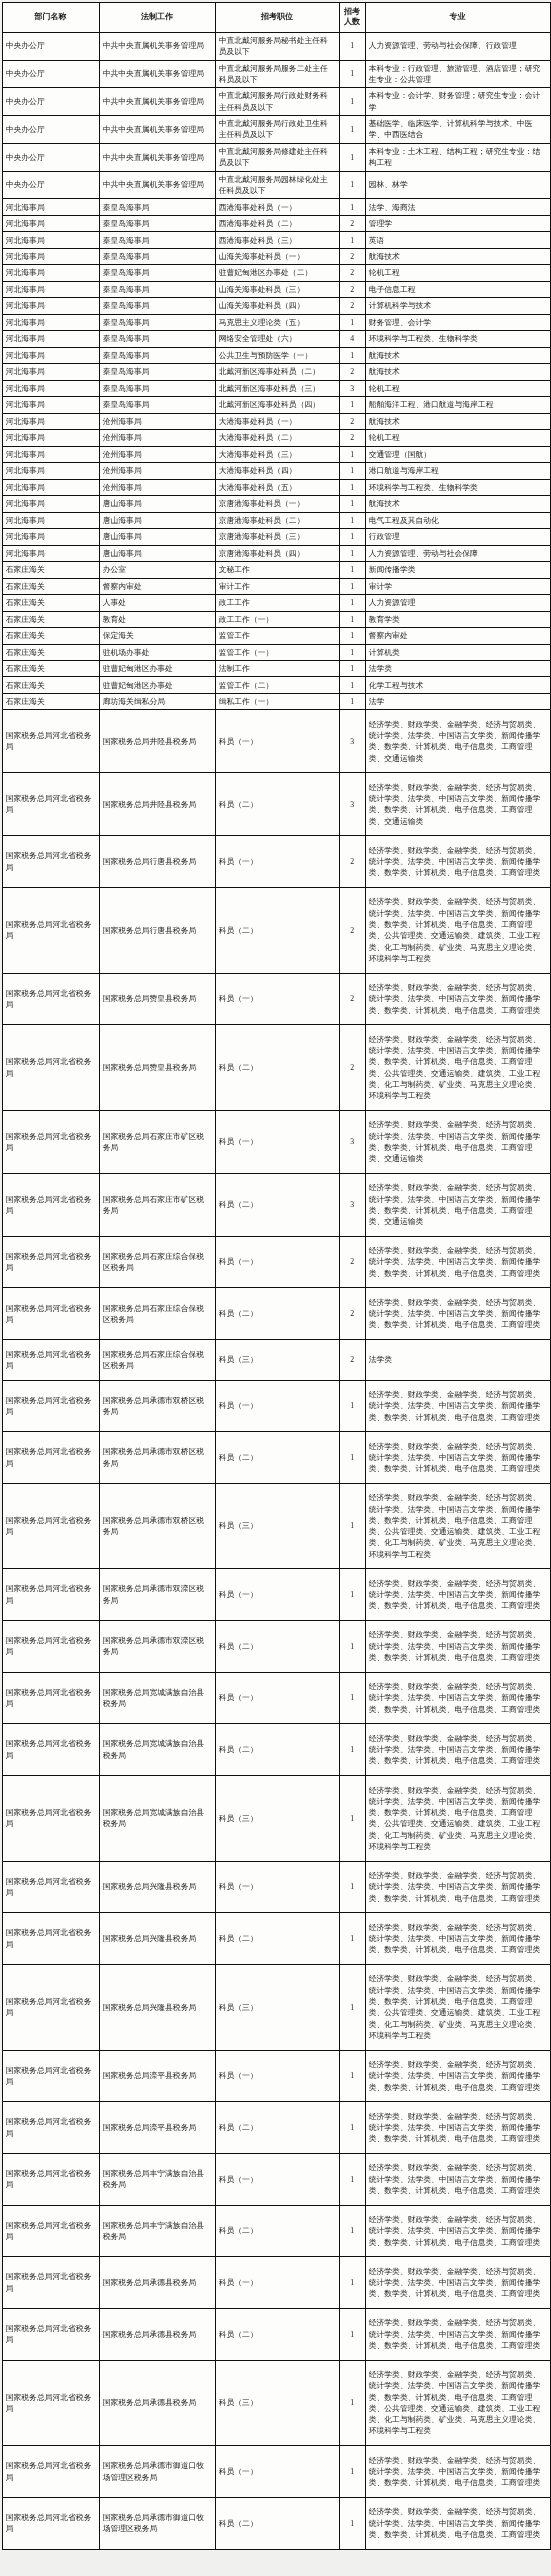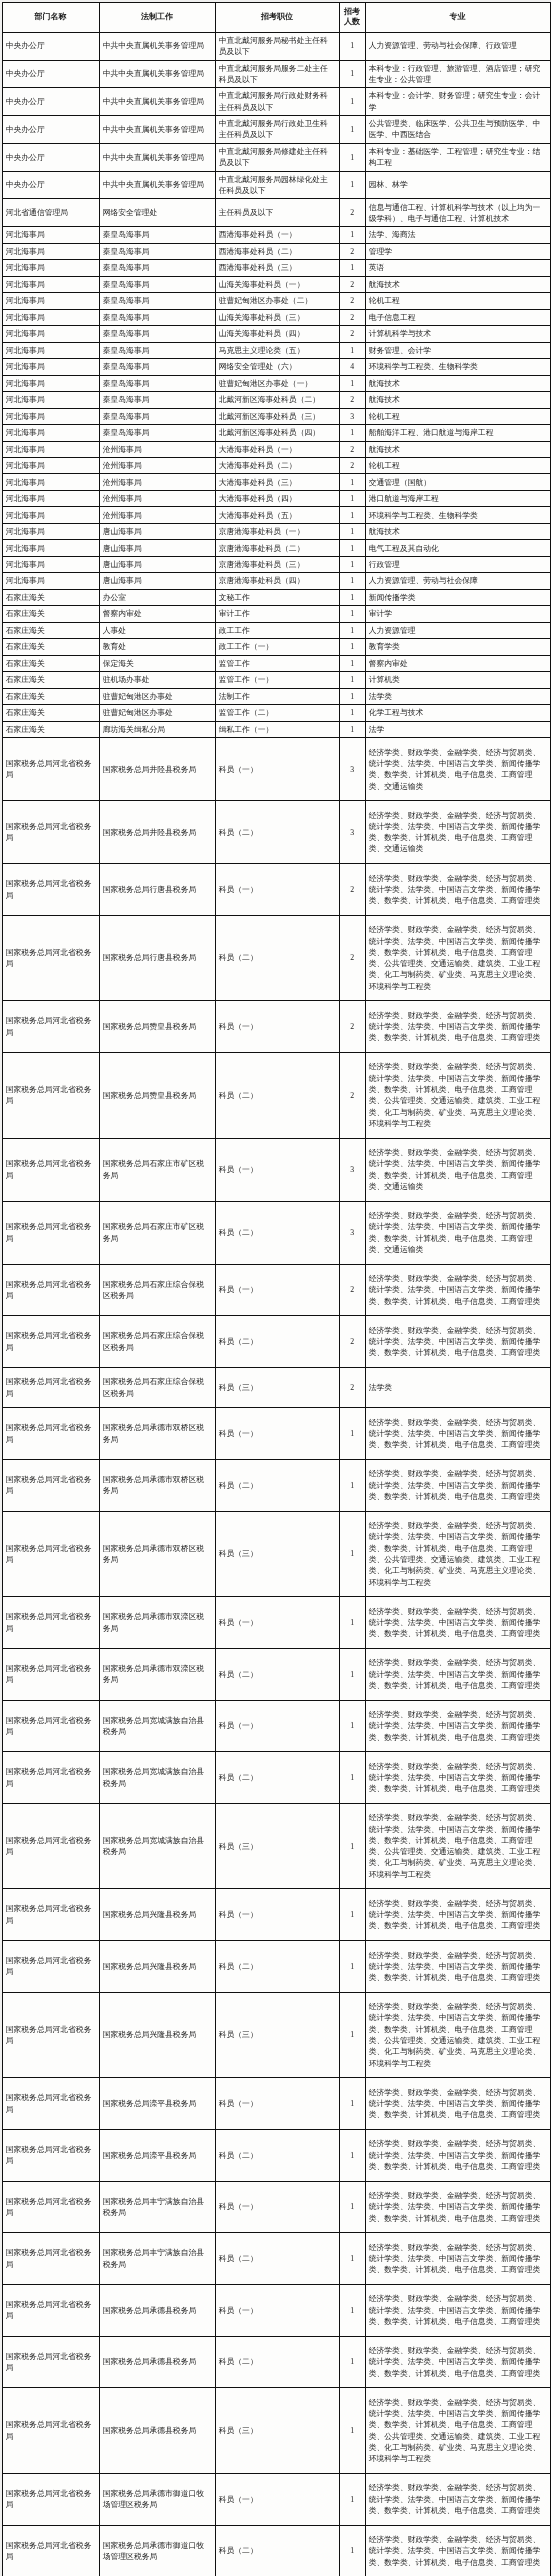--- a/index.html
+++ b/index.html
@@ -83,44 +83,37 @@
     <td class="c-bureau">中共中央直属机关事务管理局</td>
     <td class="c-pos">中直北戴河服务局行政处财务科主任科员及以下</td>
     <td class="c-count">1</td>
     <td class="c-major">本科专业：会计学、财务管理；研究生专业：会计学</td>
   </tr>
         <tr>
     <td class="c-dept">中央办公厅</td>
     <td class="c-bureau">中共中央直属机关事务管理局</td>
     <td class="c-pos">中直北戴河服务局行政处卫生科主任科员及以下</td>
     <td class="c-count">1</td>
-    <td class="c-major">公共管理类、临床医学、公共卫生与预防医学、中医学、中西医结合</td>
+    <td class="c-major">基础医学、临床医学、计算机科学与技术、中医学、中西医结合</td>
   </tr>
         <tr>
     <td class="c-dept">中央办公厅</td>
     <td class="c-bureau">中共中央直属机关事务管理局</td>
     <td class="c-pos">中直北戴河服务局修建处主任科员及以下</td>
     <td class="c-count">1</td>
-    <td class="c-major">本科专业：基础医学、工程管理；研究生专业：结构工程</td>
+    <td class="c-major">本科专业：土木工程、结构工程；研究生专业：结构工程</td>
   </tr>
         <tr>
     <td class="c-dept">中央办公厅</td>
     <td class="c-bureau">中共中央直属机关事务管理局</td>
     <td class="c-pos">中直北戴河服务局园林绿化处主任科员及以下</td>
     <td class="c-count">1</td>
     <td class="c-major">园林、林学</td>
   </tr>
         <tr>
-    <td class="c-dept">河北省通信管理局</td>
-    <td class="c-bureau">网络安全管理处</td>
-    <td class="c-pos">主任科员及以下</td>
-    <td class="c-count">2</td>
-    <td class="c-major">信息与通信工程、计算机科学与技术（以上均为一级学科）、电子与通信工程、计算机技术</td>
-  </tr>
-        <tr>
     <td class="c-dept">河北海事局</td>
     <td class="c-bureau">秦皇岛海事局</td>
     <td class="c-pos">西港海事处科员（一）</td>
     <td class="c-count">1</td>
     <td class="c-major">法学、海商法</td>
   </tr>
         <tr>
     <td class="c-dept">河北海事局</td>
     <td class="c-bureau">秦皇岛海事局</td>
     <td class="c-pos">西港海事处科员（二）</td>
@@ -172,21 +165,21 @@
         <tr>
     <td class="c-dept">河北海事局</td>
     <td class="c-bureau">秦皇岛海事局</td>
     <td class="c-pos">网络安全管理处（六）</td>
     <td class="c-count">4</td>
     <td class="c-major">环境科学与工程类、生物科学类</td>
   </tr>
         <tr>
     <td class="c-dept">河北海事局</td>
     <td class="c-bureau">秦皇岛海事局</td>
-    <td class="c-pos">驻曹妃甸港区办事处（一）</td>
+    <td class="c-pos">公共卫生与预防医学（一）</td>
     <td class="c-count">1</td>
     <td class="c-major">航海技术</td>
   </tr>
         <tr>
     <td class="c-dept">河北海事局</td>
     <td class="c-bureau">秦皇岛海事局</td>
     <td class="c-pos">北戴河新区海事处科员（二）</td>
     <td class="c-count">2</td>
     <td class="c-major">航海技术</td>
   </tr>

